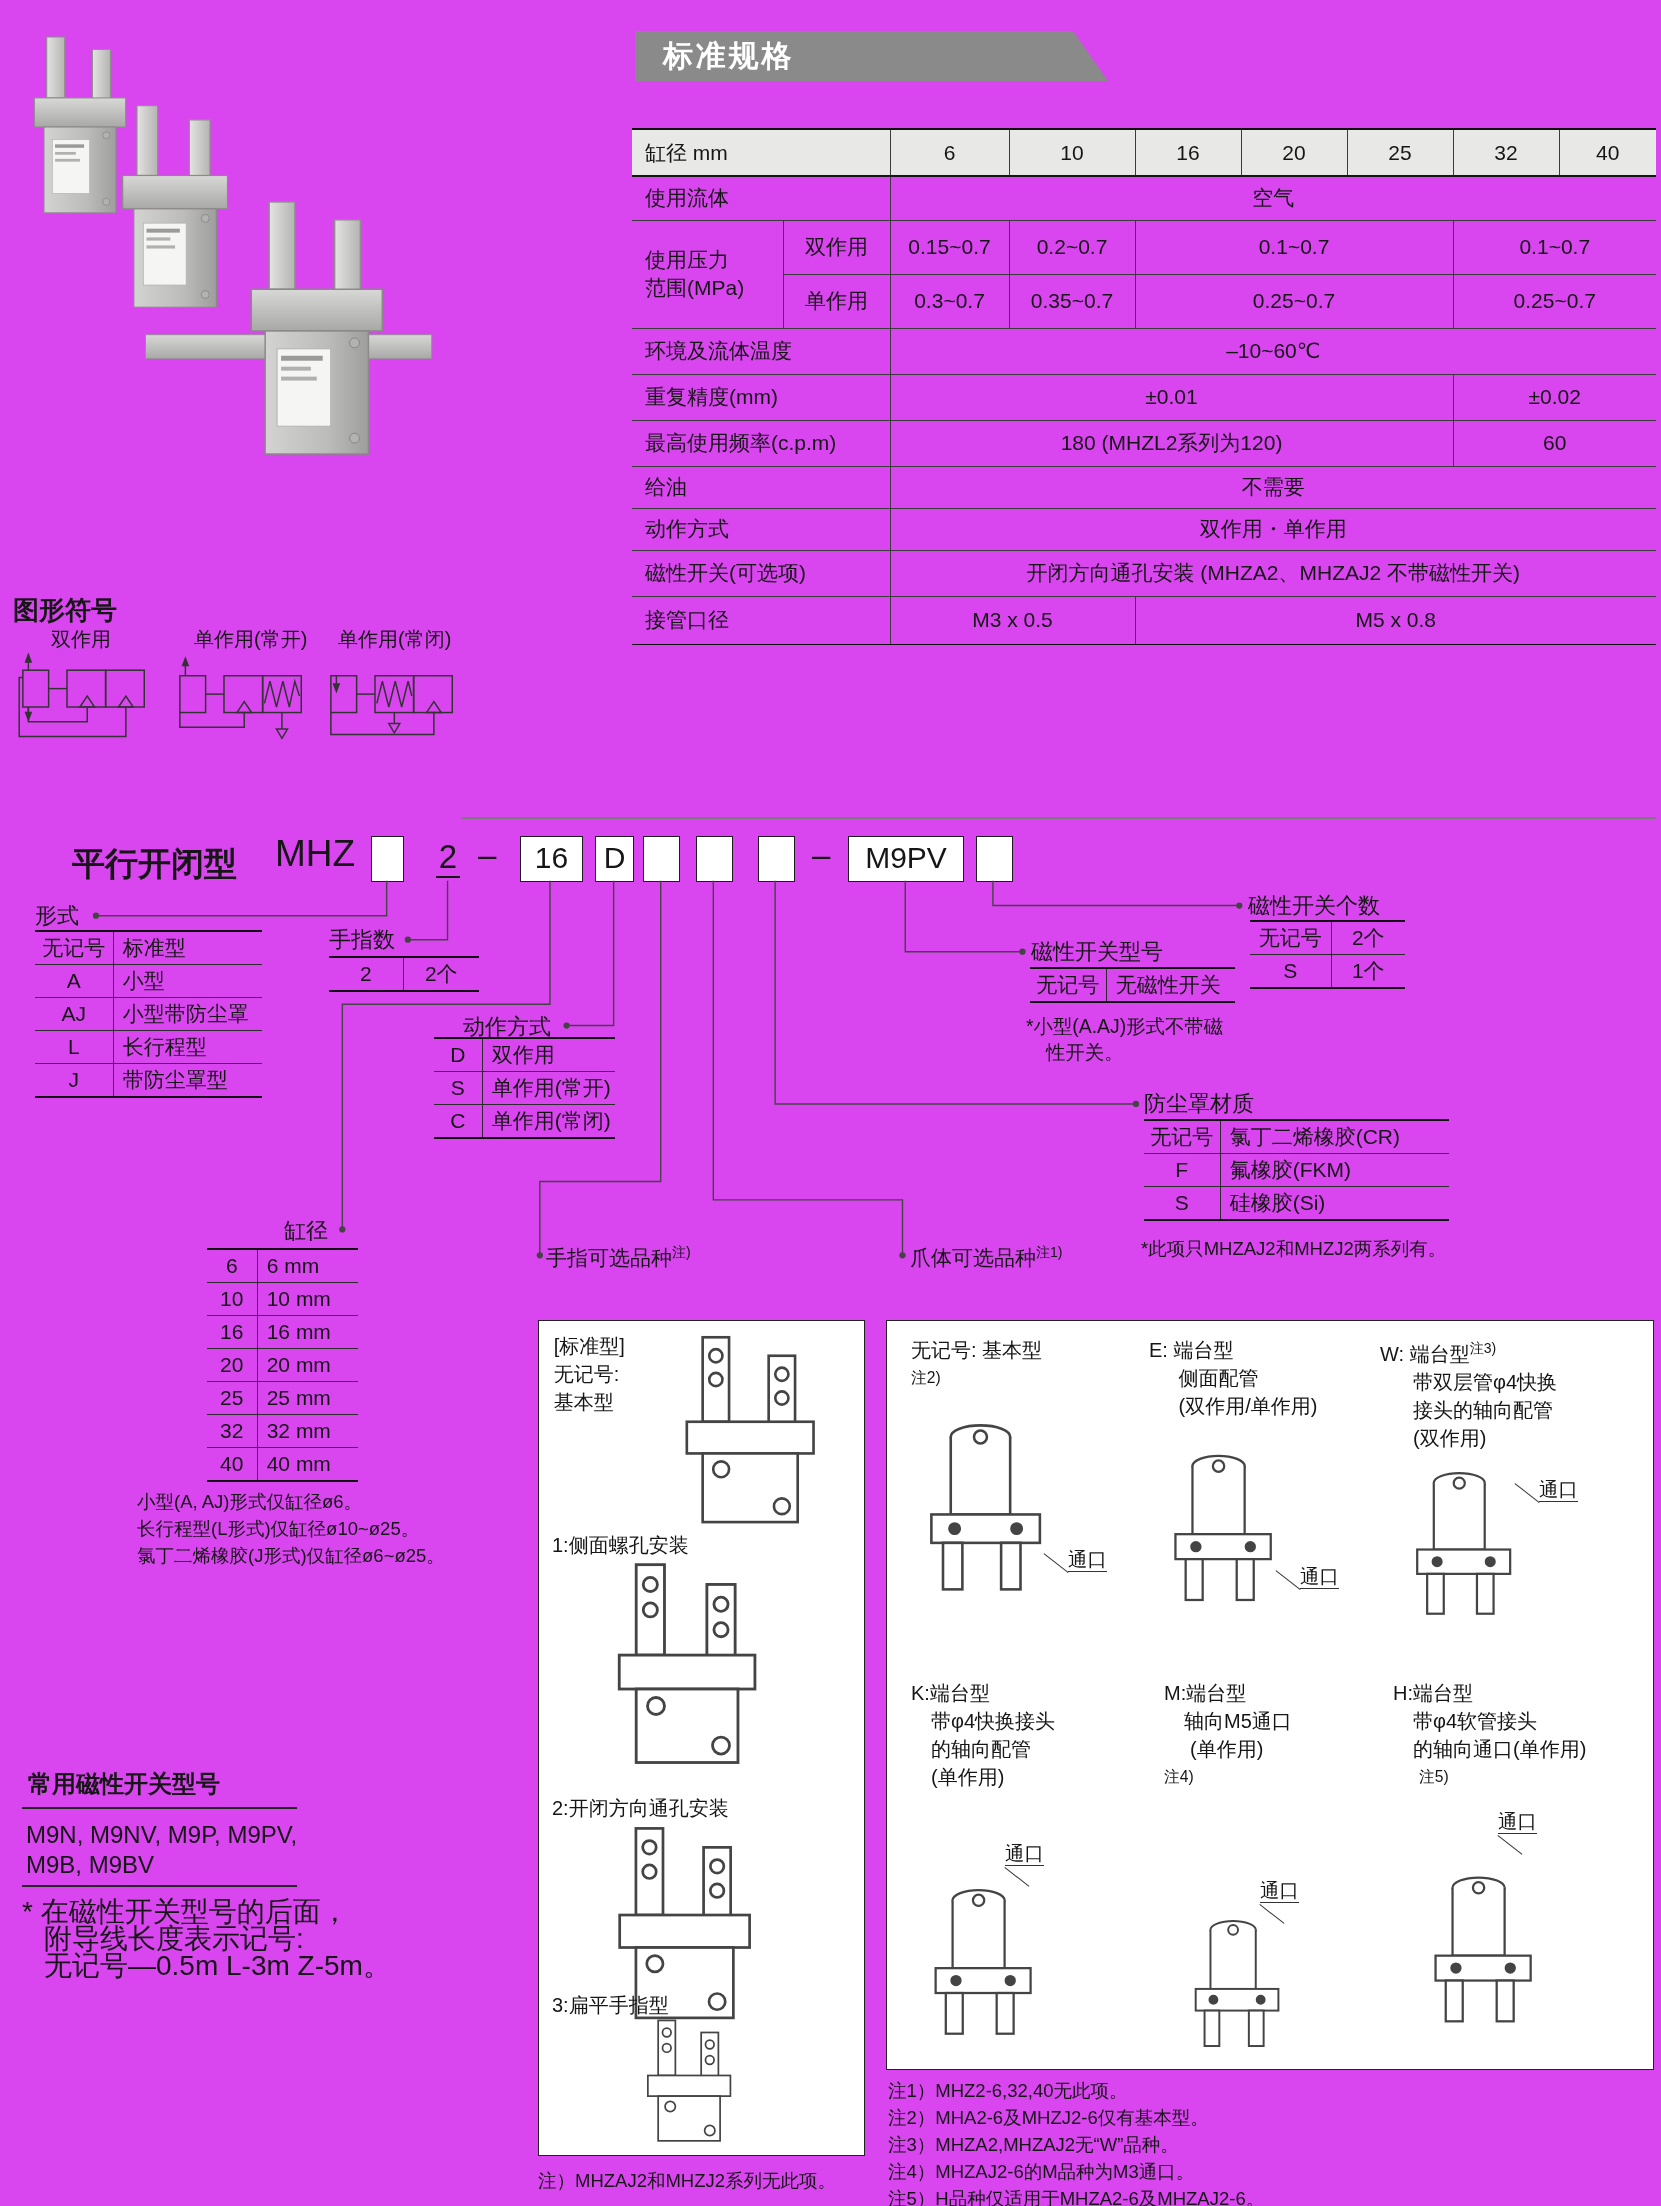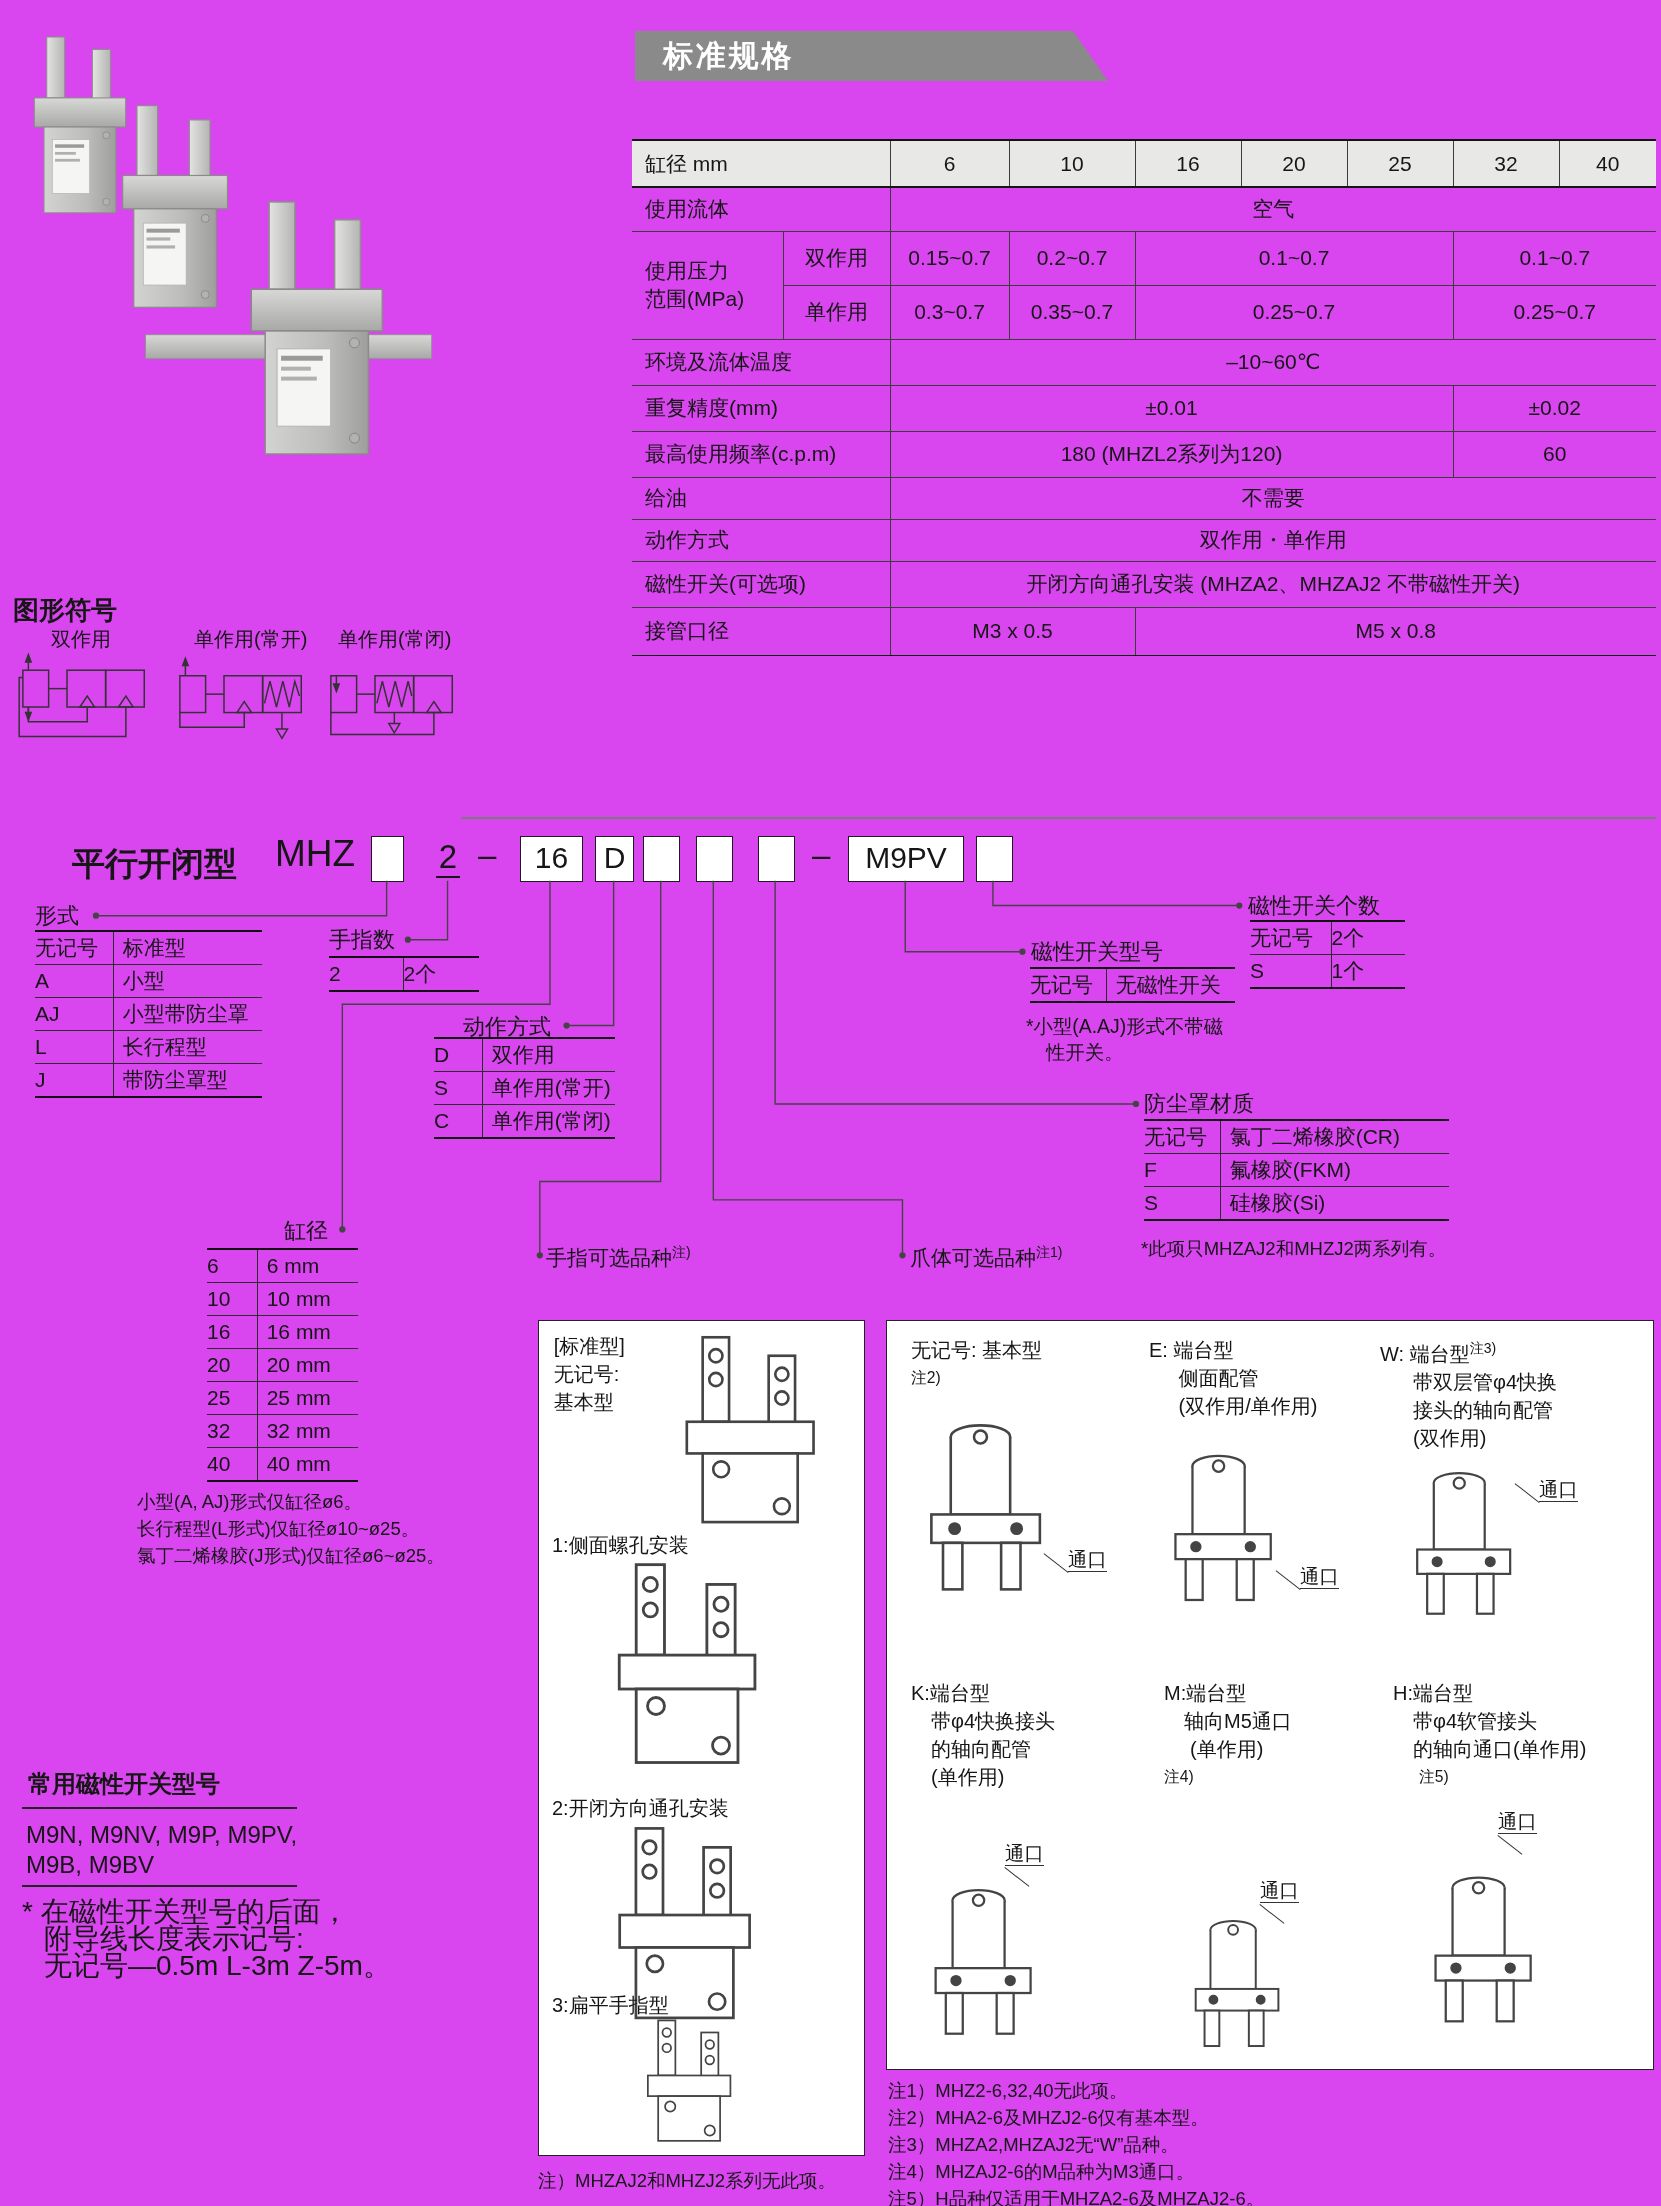--- a/index.html
+++ b/index.html
@@ -13,21 +13,21 @@
   .banner-rule{height:1.8px;background:#7b7b7b;}
   
   .specbox{border-top:2.8px solid #111;border-bottom:1.8px solid #111;}
   table.spec{border-collapse:collapse;border:hidden;table-layout:fixed;width:1024px;font-size:21px;}
   table.spec th,table.spec td{border:1.4px solid #3c3c3c;text-align:center;padding:0;font-weight:normal;}
   table.spec tr.hd > *{background:#e8e8e6;border-bottom:2.3px solid #161616;}
   table.spec .lab{text-align:left;padding-left:13px;}
   
   .minibox{border-top:2.3px solid #111;border-bottom:2.3px solid #111;}
   table.mini{border-collapse:collapse;border:hidden;table-layout:fixed;font-size:21px;width:100%;}
-  table.mini td{border:1.4px solid #2c2c2c;height:32px;padding:0;}
+  table.mini td{border:1.4px solid #2c2c2c;height:32px;text-align:center;padding:0;}
   table.mini td.dsc{text-align:left;padding-left:9.2px;}
   .ldr-label{font-size:22px;white-space:nowrap;}
   .note{font-size:18.5px;line-height:27px;white-space:nowrap;}
   .optbox{border:1.8px solid #222;background:#fff;}
   .opt-title{font-size:20px;line-height:28px;white-space:nowrap;}
   .sup{font-size:14px;vertical-align:super;}
   .port{font-size:19.4px;border-bottom:1.4px solid #333;padding-bottom:0.9px;white-space:nowrap;}
   .port-line{width:31px;height:1.4px;background:#333;transform:rotate(38deg);transform-origin:left top;}
   .mono-caption{font-size:20px;white-space:nowrap;}
   .model-box{border:1.8px solid #1c1c1c;text-align:center;font-size:30px;line-height:42px;background:#fff;}
@@ -99,21 +99,21 @@
     <use href="#sym-photo" x="4" y="18" width="150" height="210"></use>
     <use href="#sym-photo" x="96" y="92" width="172" height="241"></use>
     <rect x="150" y="342" width="310" height="26" fill="url(#lgh)" stroke="#90908e"></rect>
     <use href="#sym-photo" x="228" y="196" width="215" height="301"></use>
   </svg>
 
   <div class="abs banner" style="left:635px;top:31px;width:445px;height:50px">
     <span>标准规格</span>
   </div>
 
-  <div class="abs specbox" style="left:632px;top:139px;width:1024px">
+  <div class="abs specbox" style="left:632px;top:128px;width:1024px">
     <table class="spec">
       <colgroup>
           <col style="width:151px">
           <col style="width:107px">
           <col style="width:119px">
           <col style="width:126px">
           <col style="width:106px">
           <col style="width:106px">
           <col style="width:106px">
           <col style="width:106px">

